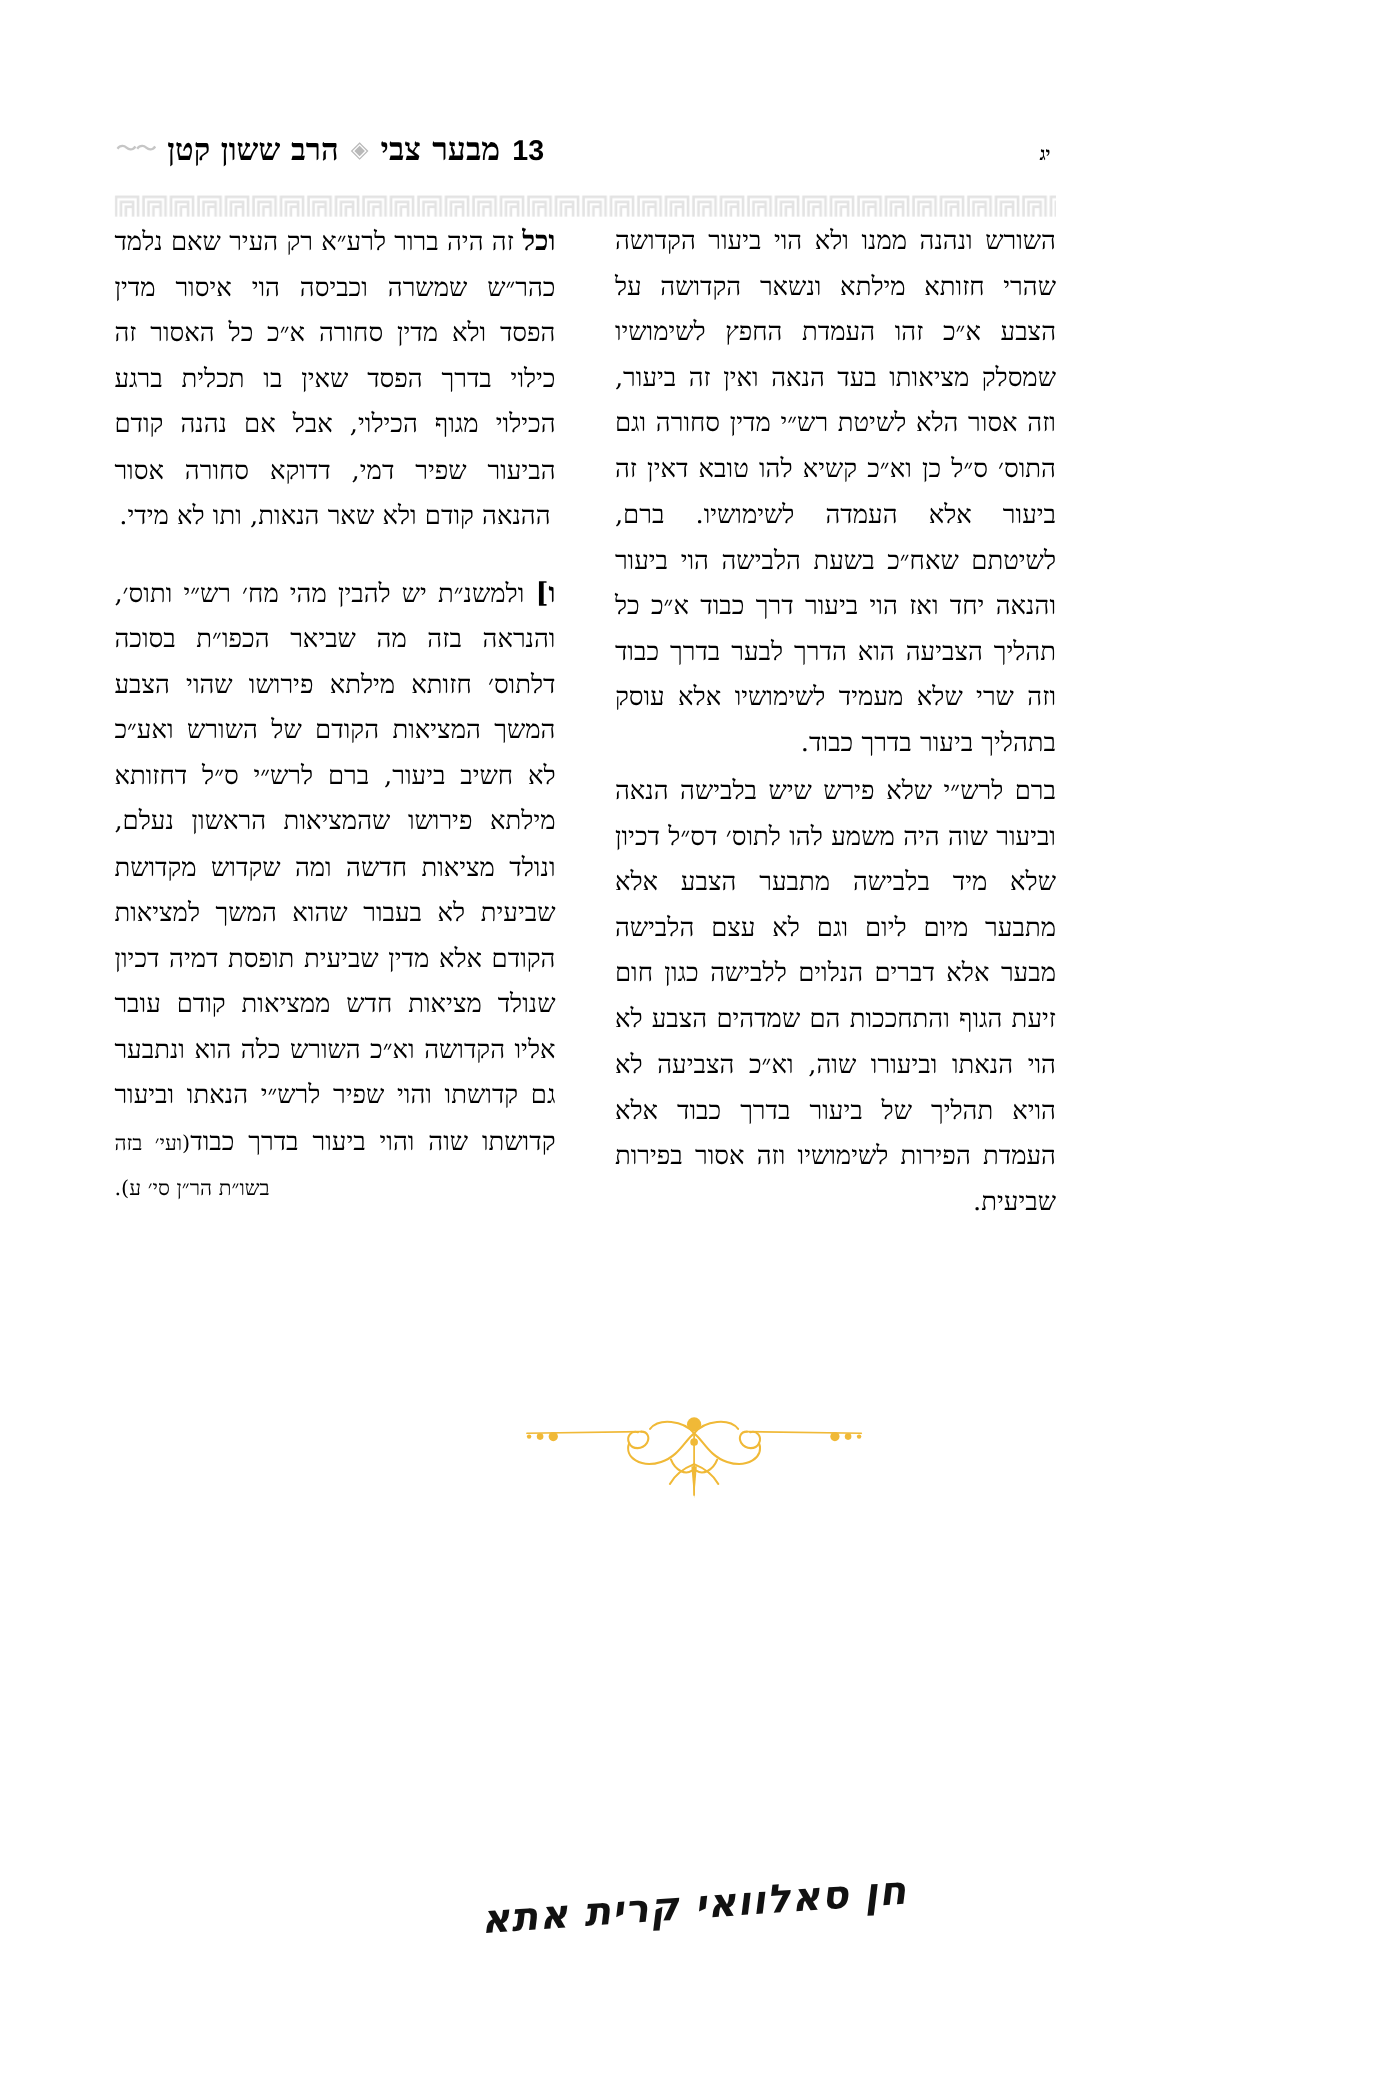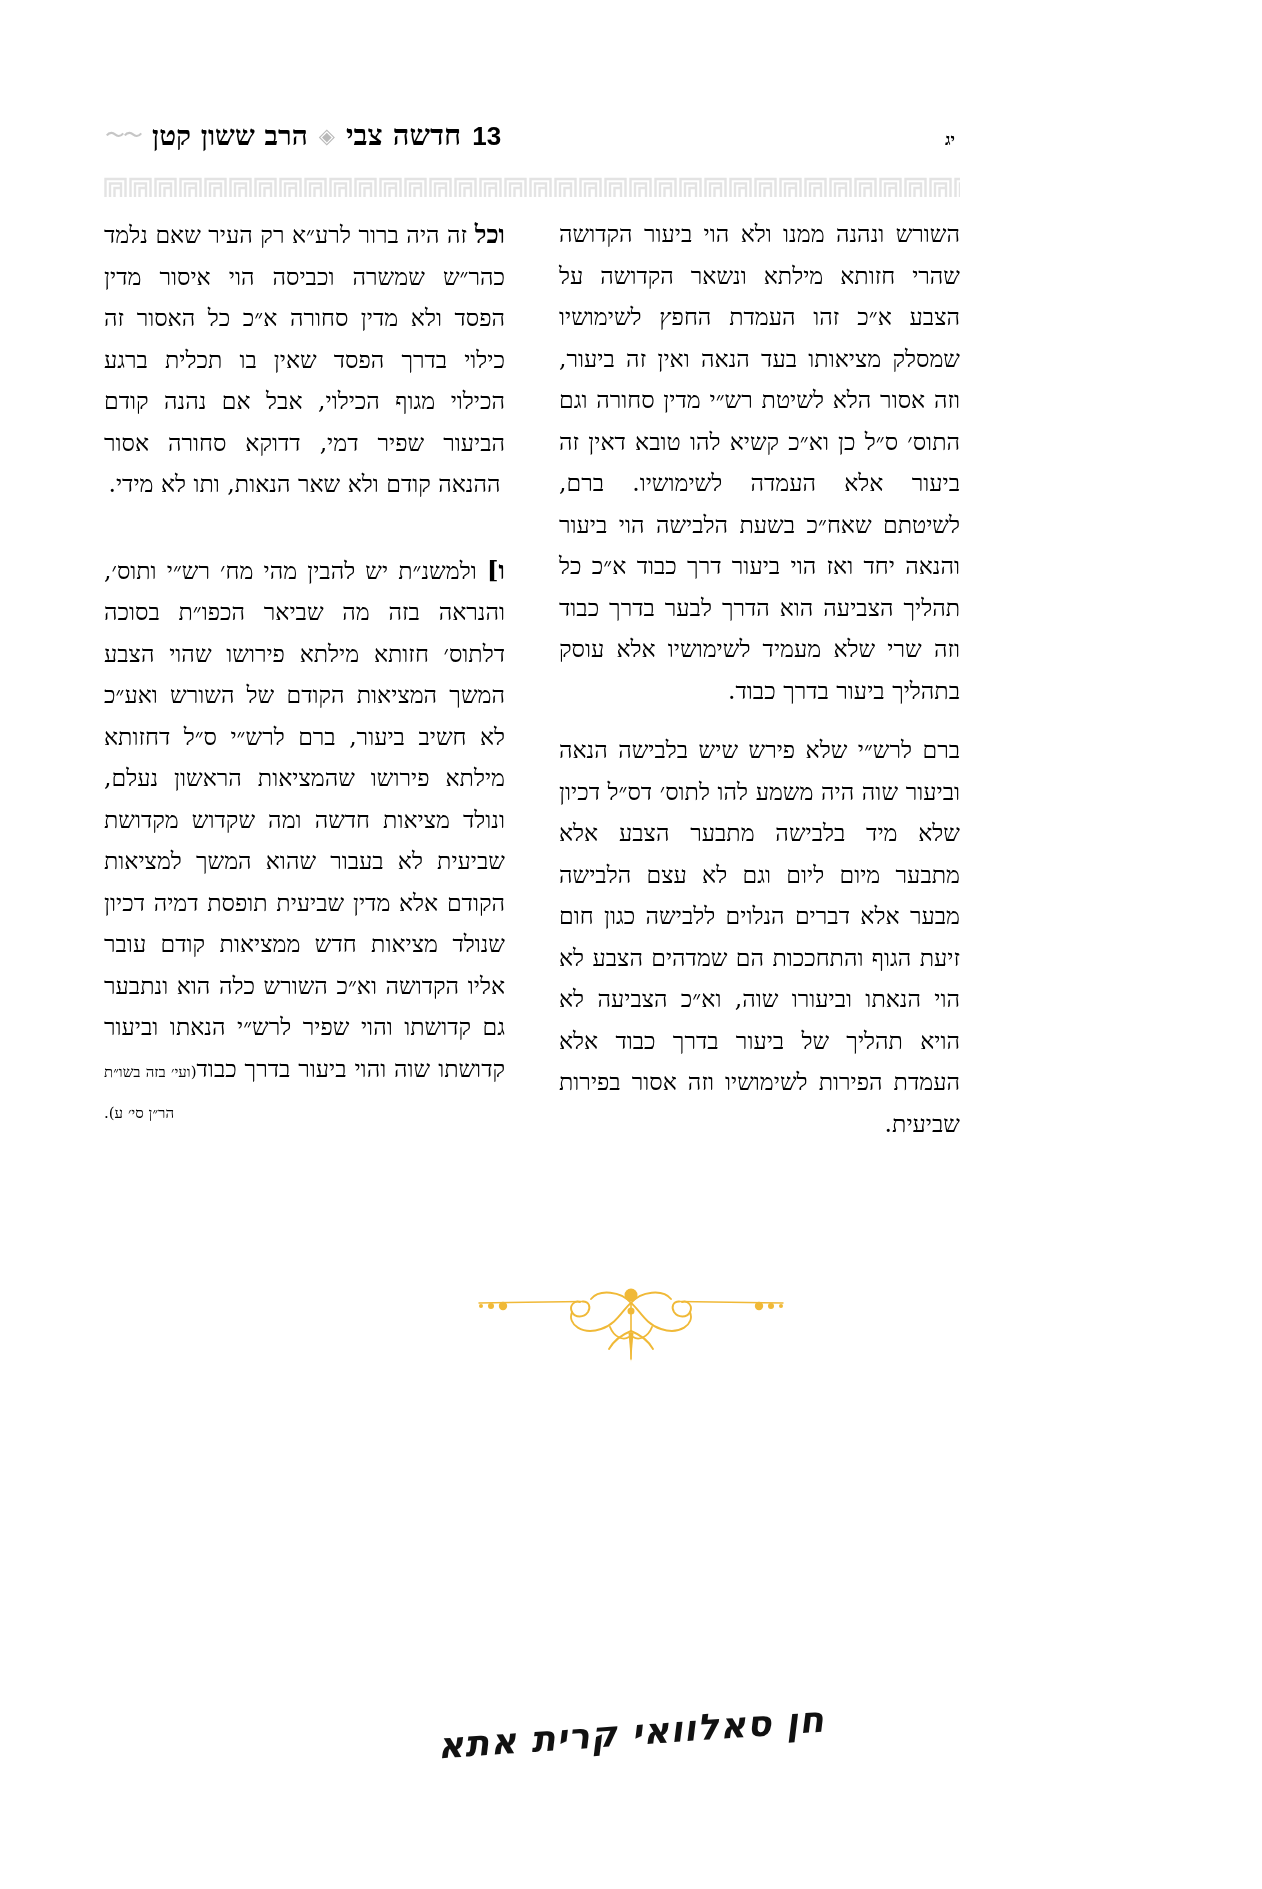--- a/index.html
+++ b/index.html
@@ -112,40 +112,40 @@
     direction: rtl;
     text-align: justify;
     text-align-last: justify;
     font-family: "DejaVu Serif", serif;
     font-size: 23.5px;
     line-height: 41.5px;
     color: #000;
     word-spacing: 0px;
   }
   .col p {
-    margin: 18px 0 0 0;
+    margin: 2px 0 0 0;
     text-align: justify;
   }
   .col p.last-center {
     text-align-last: center;
   }
   .col p.last-right {
     text-align-last: right;
   }
   .col p.last-left {
     text-align-last: left;
   }
   .para-gap { height: 26px; }
 
   .lead {
     font-weight: bold;
     font-size: 25px;
   }
   .footnote-inline {
-    font-size: 15px;
+    font-size: 19px;
     line-height: 20px;
   }
 
   
   .ornament {
     position: absolute;
     top: 1285px;
     left: 0;
     width: 1262px;
     display: flex;
@@ -170,21 +170,21 @@
   }
 </style>
 </head>
 <body>
 
 <div class="page">
 
   <div class="running-head">
     <div class="head-right">
       <span class="head-pagenum-latin">13</span>
-      <span class="head-title">חדשה צבי</span>
+      <span class="head-title">מבער צבי</span>
       <span class="head-diamond">◈</span>
       <span class="head-author">הרב ששון קטן</span>
       <span class="head-squiggle">〜〜</span>
     </div>
     <div class="head-folio">יג</div>
   </div>
 
   <div class="meander">
     <svg width="856" height="22" viewBox="0 0 856 22" xmlns="http://www.w3.org/2000/svg">
       <defs>

